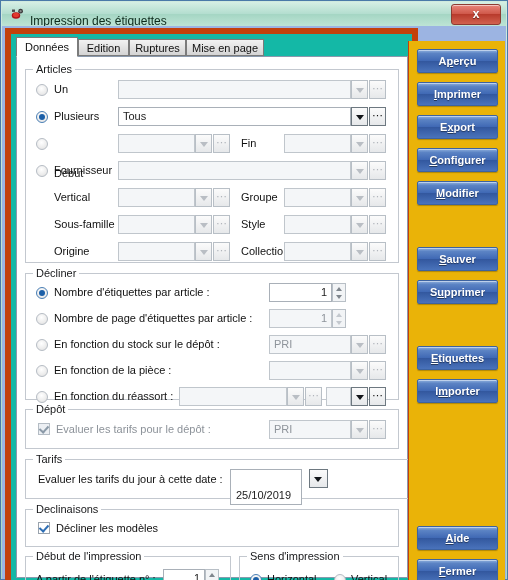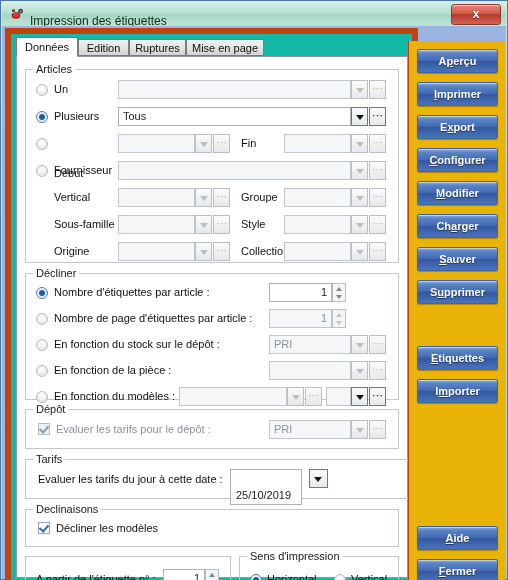--- a/index.html
+++ b/index.html
@@ -275,21 +275,21 @@
           <span class="arrow" style="left:325px;top:61px;"></span>
           <span class="dots" style="left:343px;top:61px;">⋯</span>
 
           <span class="radio" style="left:10px;top:91px;"></span>
           <span class="lbl" style="left:28px;top:90px;">En fonction de la pièce :</span>
           <span class="field dis" style="left:243px;top:87px;width:82px;"></span>
           <span class="arrow" style="left:325px;top:87px;"></span>
           <span class="dots" style="left:343px;top:87px;">⋯</span>
 
           <span class="radio" style="left:10px;top:117px;"></span>
-          <span class="lbl" style="left:28px;top:116px;">En fonction du modèles :</span>
+          <span class="lbl" style="left:28px;top:116px;">En fonction du réassort :</span>
           <span class="field dis" style="left:153px;top:113px;width:108px;"></span>
           <span class="arrow" style="left:261px;top:113px;"></span>
           <span class="dots" style="left:279px;top:113px;">⋯</span>
           <span class="field dis" style="left:300px;top:113px;width:25px;"></span>
           <span class="arrow en" style="left:325px;top:113px;"></span>
           <span class="dots en" style="left:343px;top:113px;">⋯</span>
         </div>
 
         <div class="gb" style="left:8px;top:352px;width:374px;height:40px;">
           <span class="gb-title">Dépôt</span>
@@ -307,20 +307,21 @@
           <span class="arrow en" style="left:283px;top:9px;width:19px;"></span>
         </div>
 
         <div class="gb" style="left:8px;top:452px;width:374px;height:38px;">
           <span class="gb-title">Declinaisons</span>
           <span class="chk on" style="left:12px;top:12px;"></span>
           <span class="lbl" style="left:30px;top:12px;">Décliner les modèles</span>
         </div>
 
         <div class="gb" style="left:8px;top:499px;width:206px;height:44px;">
+          <span class="gb-title">Début de l'impression</span>
           <span class="lbl" style="left:10px;top:16px;">A partir de l'étiquette n° :</span>
           <span class="field num" style="left:137px;top:12px;width:42px;">1</span>
           <span class="spin" style="left:179px;top:12px;">
               <i class="up"></i>
               <i class="dn"></i>
             </span>
         </div>
 
         <div class="gb" style="left:222px;top:499px;width:160px;height:44px;">
           <span class="gb-title">Sens d'impression</span>
@@ -332,21 +333,20 @@
 
       </div>
     </div>
 
     <div class="rightpane">
       <div class="btn" style="top:8px">A<u>p</u>erçu</div>
       <div class="btn" style="top:41px"><u>I</u>mprimer</div>
       <div class="btn" style="top:74px">E<u>x</u>port</div>
       <div class="btn" style="top:107px"><u>C</u>onfigurer</div>
       <div class="btn" style="top:140px"><u>M</u>odifier</div>
-      <div class="btn" style="top:173px">Ch<u>a</u>rger</div>
       <div class="btn" style="top:206px"><u>S</u>auver</div>
       <div class="btn" style="top:239px">S<u>u</u>pprimer</div>
       <div class="btn" style="top:305px"><u>E</u>tiquettes</div>
       <div class="btn" style="top:338px">I<u>m</u>porter</div>
       <div class="btn" style="top:485px"><u>A</u>ide</div>
       <div class="btn" style="top:518px"><u>F</u>ermer</div>
     </div>
 
   </div>
 </div>

